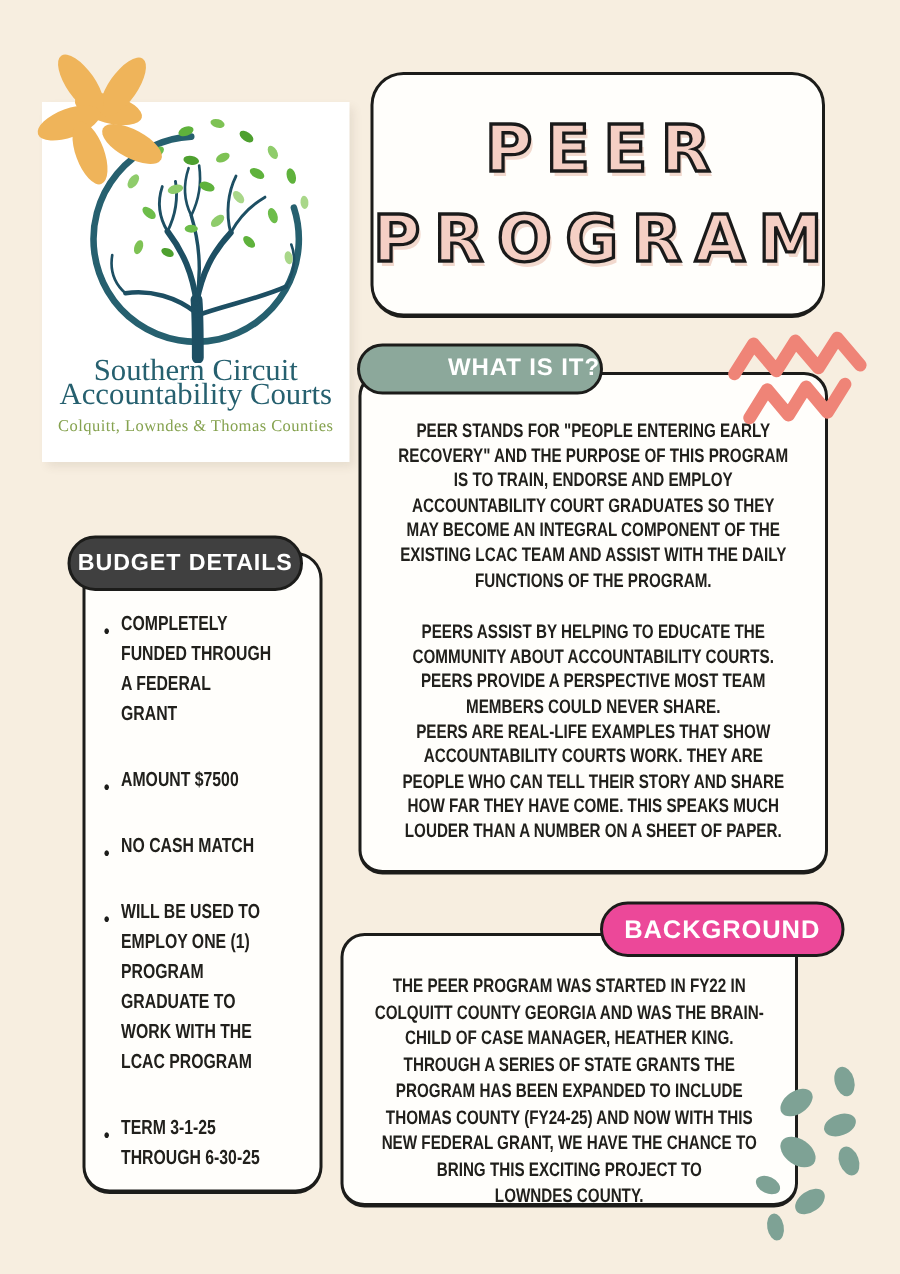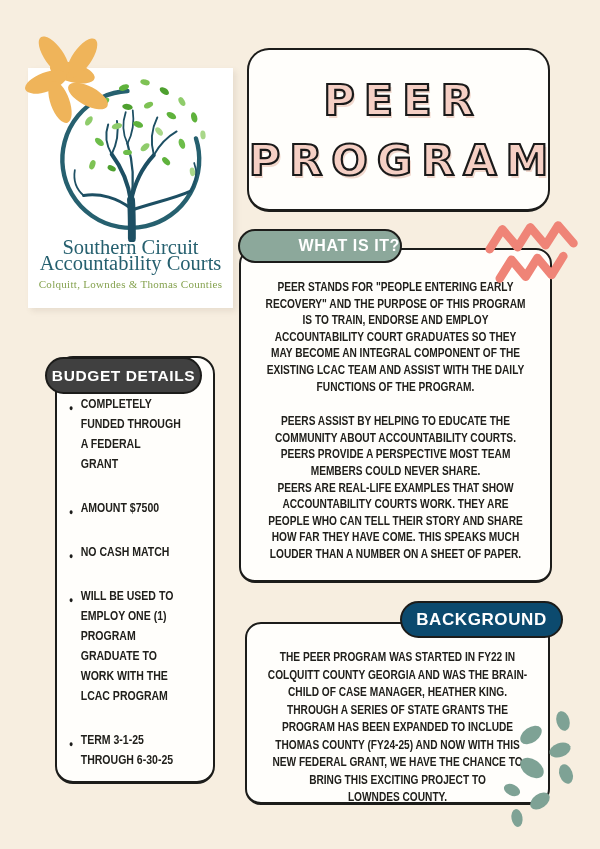--- a/index.html
+++ b/index.html
@@ -53,45 +53,45 @@
   
   .pill {
     position:absolute; z-index:5;
     display:flex; align-items:center; justify-content:center;
     border:2px solid #1c1c1a; border-radius:22px;
     color:#ffffff; font-weight:bold; letter-spacing:0.6px;
     box-sizing:border-box; white-space:nowrap;
   }
   .what-pill   { left:238px; top:229px; width:164px; height:34px; background:#8ca89b; font-size:16px;justify-content:flex-end; }
   .budget-pill { left:45px;  top:357px; width:157px; height:37px; background:#404040; font-size:15.5px; }
-  .bg-pill     { left:400px; top:601px; width:163px; height:37px; background:#0c4a6e; font-size:17px; }
+  .bg-pill     { left:400px; top:601px; width:163px; height:37px; background:#ec4899; font-size:17px; }
 
   
   .body-text {
     font-weight:bold; color:#21201c; text-align:center;
     white-space:pre-line; margin:0;
   }
   .cond { width:128.2%; transform:scaleX(0.78); transform-origin:0 0; }
 
   .what-box { left:239px; top:248px; width:313px; height:335px; border-radius:16px; padding:29px 14px 0; z-index:1; }
   .what-box .body-text { font-size:13px; line-height:16.6px; }
   .what-box .p1 { margin-bottom:18px; }
 
-  .budget-box { left:55px; top:356px; width:160px; height:428px; padding:36px 8px 0 12px; z-index:1; }
+  .budget-box { left:55px; top:368px; width:160px; height:428px; padding:36px 8px 0 12px; z-index:1; }
   .budget-list { list-style:none; margin:0; padding:0; }
   .budget-list li {
     position:relative; padding-left:15px; margin-bottom:24px;
     font-size:13.5px; line-height:20px; font-weight:bold; color:#21201c;
     text-align:left; white-space:pre-line;
   }
   .budget-list li::before {
     content:"●"; position:absolute; left:0; top:4px; font-size:9px; color:#1c1c1a;
   }
 
-  .bg-box { left:245px; top:622px; width:305px; height:183px; border-radius:16px; padding:24px 16px 0; z-index:1; }
+  .bg-box { left:227px; top:622px; width:305px; height:183px; border-radius:16px; padding:24px 16px 0; z-index:1; }
   .bg-box .body-text { font-size:13px; line-height:17.5px; }
 
   
   .deco { position:absolute; }
   .flower-deco { left:20px; top:30px; z-index:6; }
   .zigzag-deco { left:485px; top:218px; z-index:6; transform:rotate(-4deg); }
   .leaves-deco { left:500px; top:688px; z-index:6; }
 </style>
 </head>
 <body>

